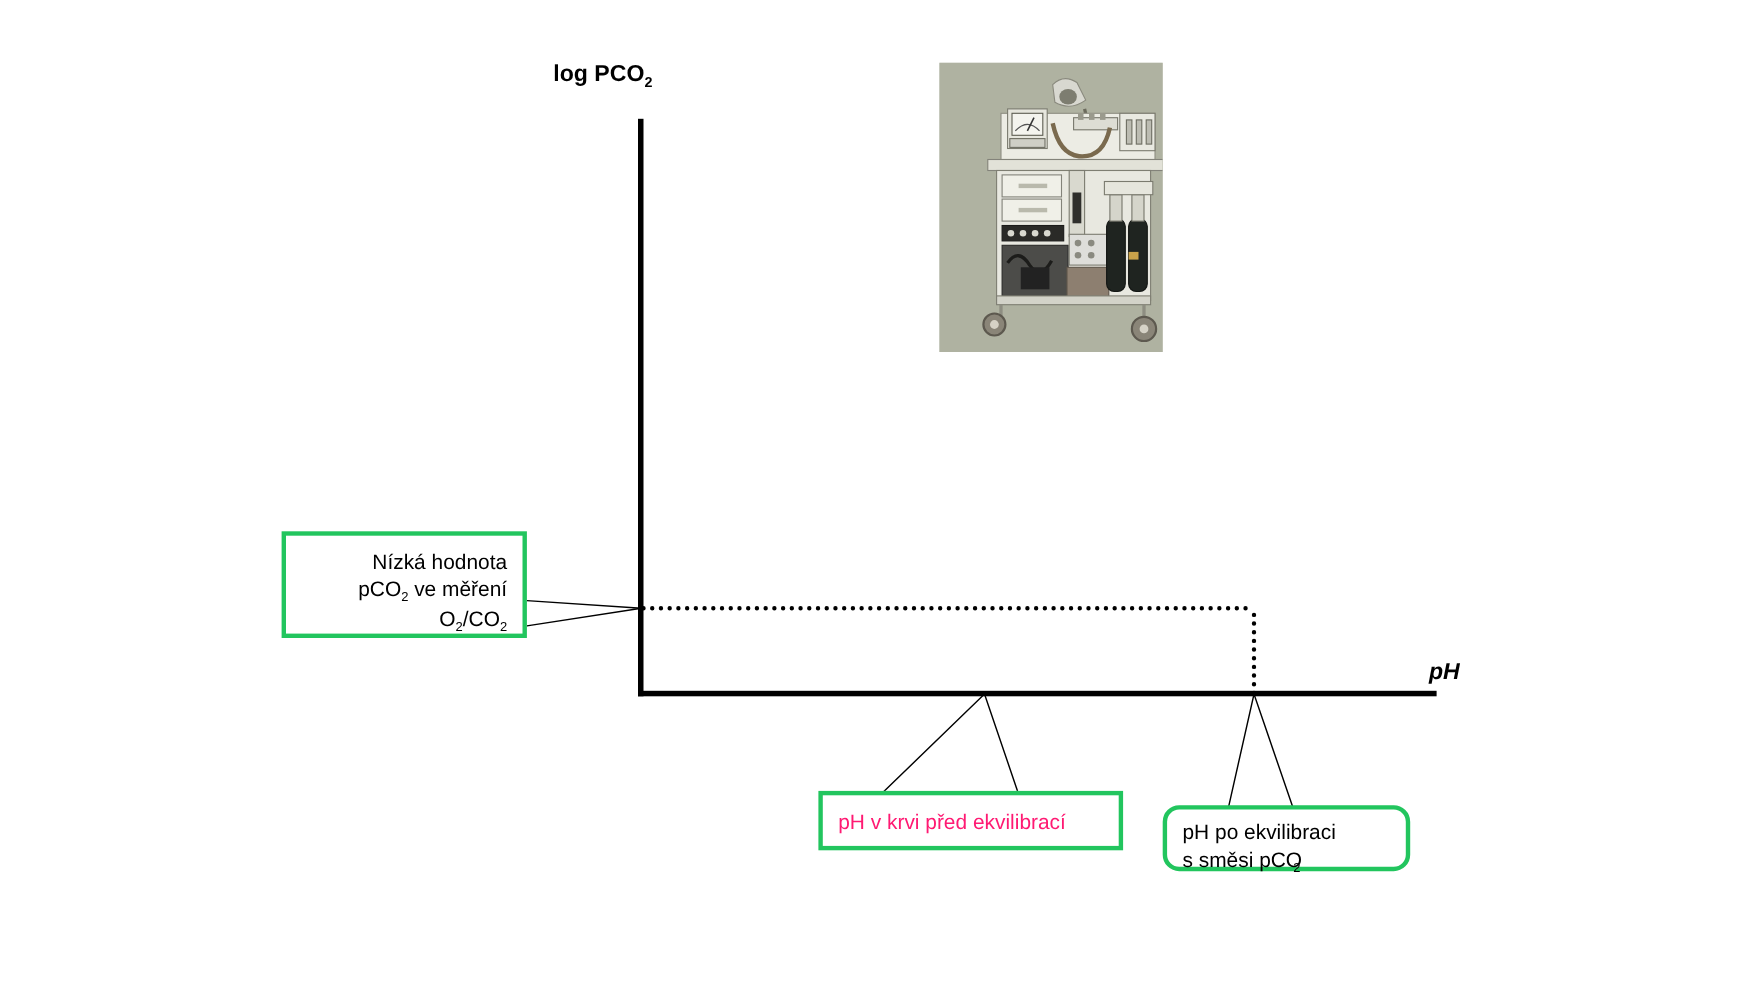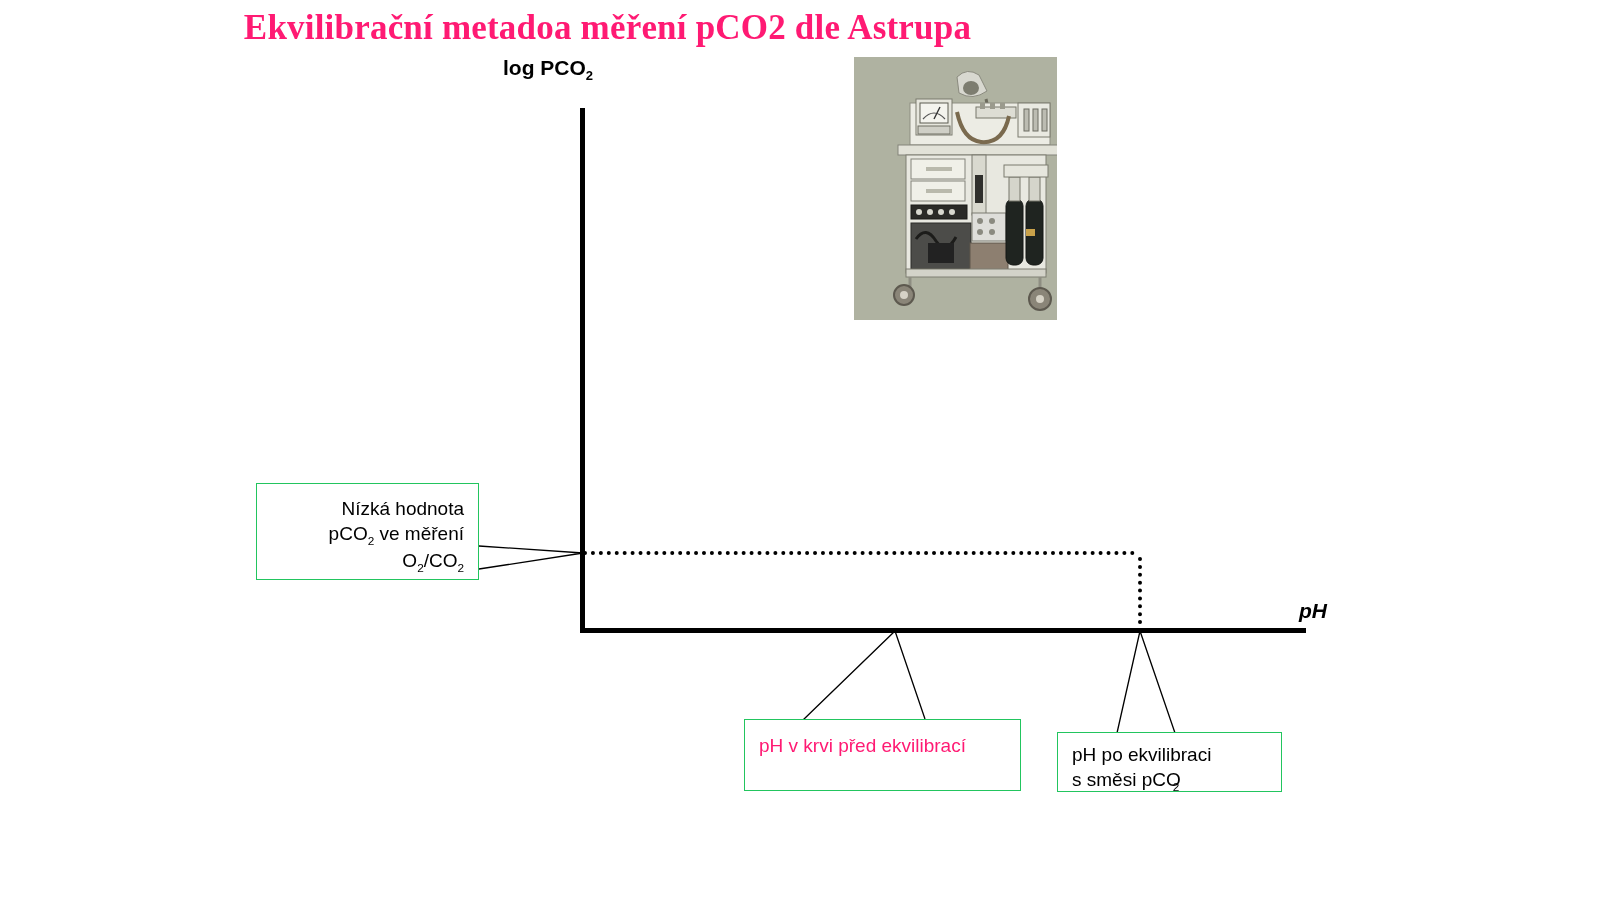--- a/index.html
+++ b/index.html
@@ -101,21 +101,21 @@
     position: absolute;
     left: 1130px;
     top: 543px;
     width: 0;
     height: 0;
   }
 
   
   .callout {
     position: absolute;
-    border: 1px solid #22c55e;
+    border: 4px solid #22c55e;
     background: #ffffff;
     box-sizing: border-box;
     font-size: 19px;
     line-height: 1.32;
     color: #000;
   }
   .callout-left {
     left: 256px;
     top: 483px;
     width: 223px;
@@ -123,32 +123,33 @@
     text-align: right;
     padding: 12px 14px 0 8px;
   }
   .callout-left .line-last {
     text-align: right;
   }
   .callout-mid {
     left: 744px;
     top: 719px;
     width: 277px;
-    height: 72px;
+    height: 54px;
     color: #ff1a73;
     padding: 13px 0 0 14px;
     text-align: left;
   }
   .callout-right {
     left: 1057px;
     top: 732px;
     width: 225px;
     height: 60px;
     padding: 9px 0 0 14px;
     text-align: left;
+    border-radius: 15px;
   }
 
   
   .sub-tight {
     font-size: 0.62em;
     vertical-align: sub;
     margin-left: -8px;
   }
 
   
@@ -170,21 +171,20 @@
     background: #afb2a1;
     overflow: hidden;
   }
   .photo svg { display: block; }
 </style>
 </head>
 <body>
 
 <div id="slide">
 
-  <div class="slide-title">Ekvilibrační metadoa měření pCO2 dle Astrupa</div>
 
   <div class="photo">
     <svg width="203" height="263" viewBox="0 0 203 263">
       <rect x="0" y="0" width="203" height="263" fill="#afb2a1"></rect>
 
       <path d="M132 42 q6 22 2 38" stroke="#6b6a5c" stroke-width="3" fill="none"></path>
       <path d="M103 20 q10 -10 22 -2 l8 16 q-14 10 -28 2 z" fill="#d8d8d0" stroke="#8a8a7e" stroke-width="1"></path>
       <ellipse cx="117" cy="31" rx="8" ry="7" fill="#7d7d70"></ellipse>
 
       <rect x="56" y="46" width="140" height="42" fill="#ecece4" stroke="#8e8e82"></rect>

